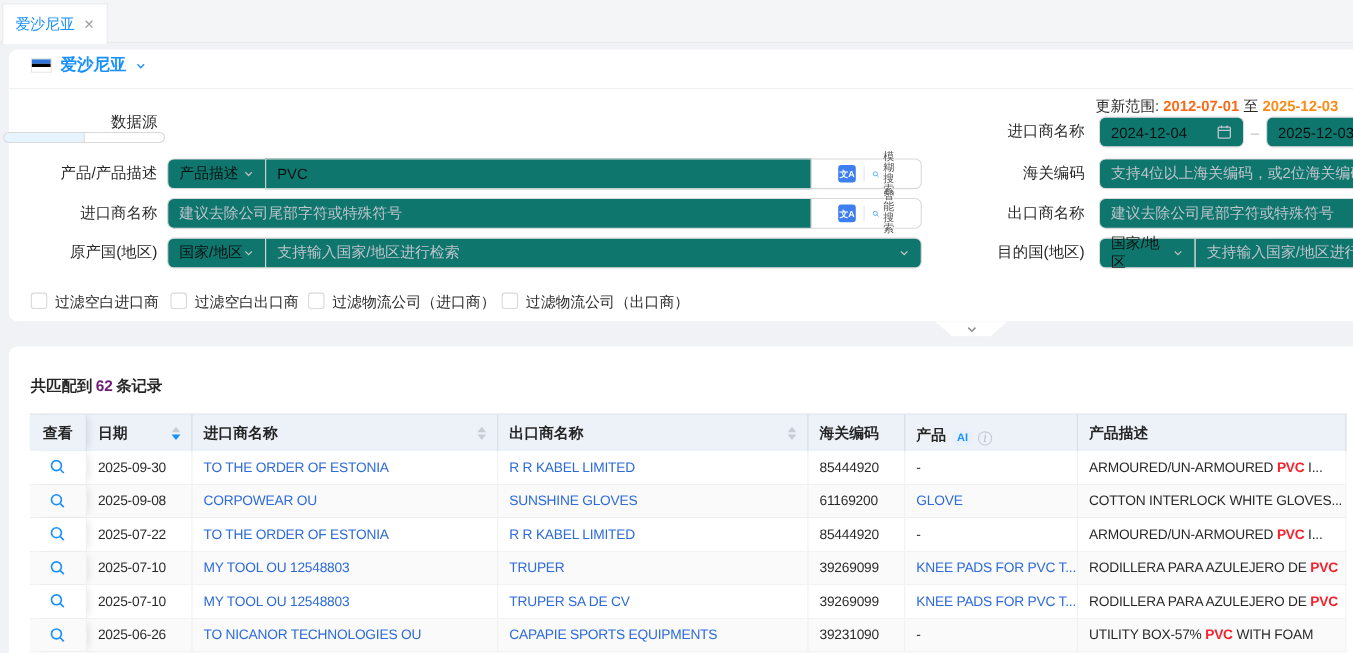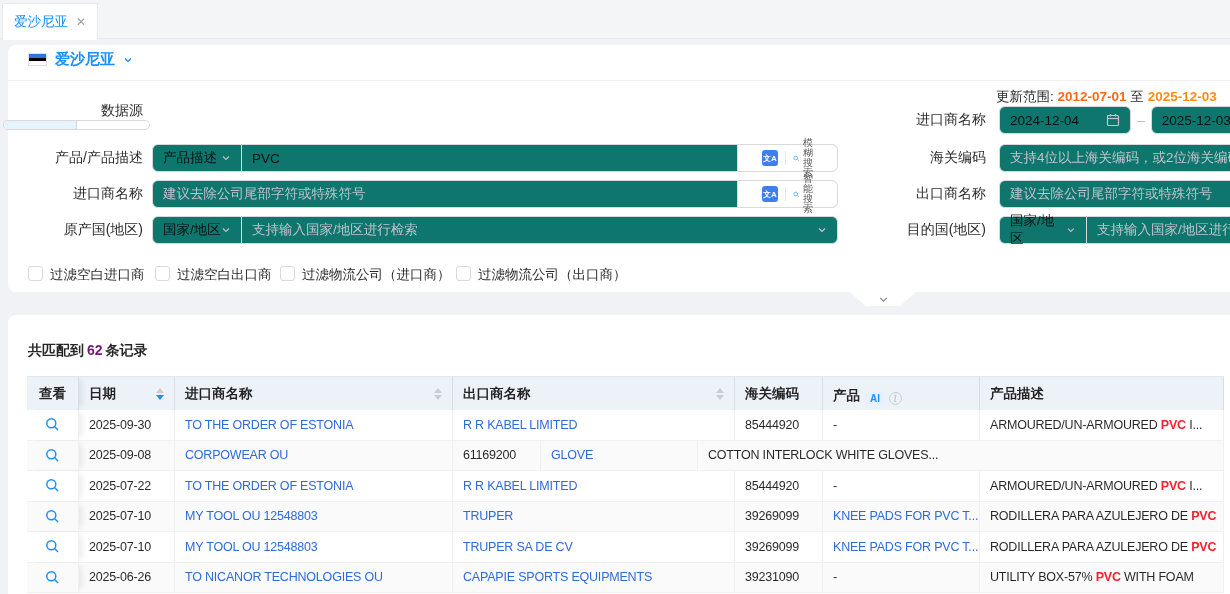--- a/index.html
+++ b/index.html
@@ -315,20 +315,23 @@
         <svg width="15" height="15" viewBox="0 0 15 15">
               <circle cx="6.3" cy="6.3" r="4.5" fill="none" stroke="#1890ff" stroke-width="1.5"></circle>
               <line x1="9.8" y1="9.8" x2="13" y2="13" stroke="#1890ff" stroke-width="1.5"></line>
             </svg>
       </span>
     </div>
     <div class="td c2">2025-09-08</div>
     <div class="td c3">
           <span class="link">CORPOWEAR OU</span>
         </div>
+    <div class="td c4">
+          <span class="link">SUNSHINE GLOVES</span>
+        </div>
     <div class="td c5">61169200</div>
     <div class="td c6">
           <span class="link">GLOVE</span>
         </div>
     <div class="td c7">
           <span><span>COTTON INTERLOCK WHITE GLOVES...</span><b class="hl"></b><span></span></span>
         </div>
   </div>
 
   <div class="trow">

